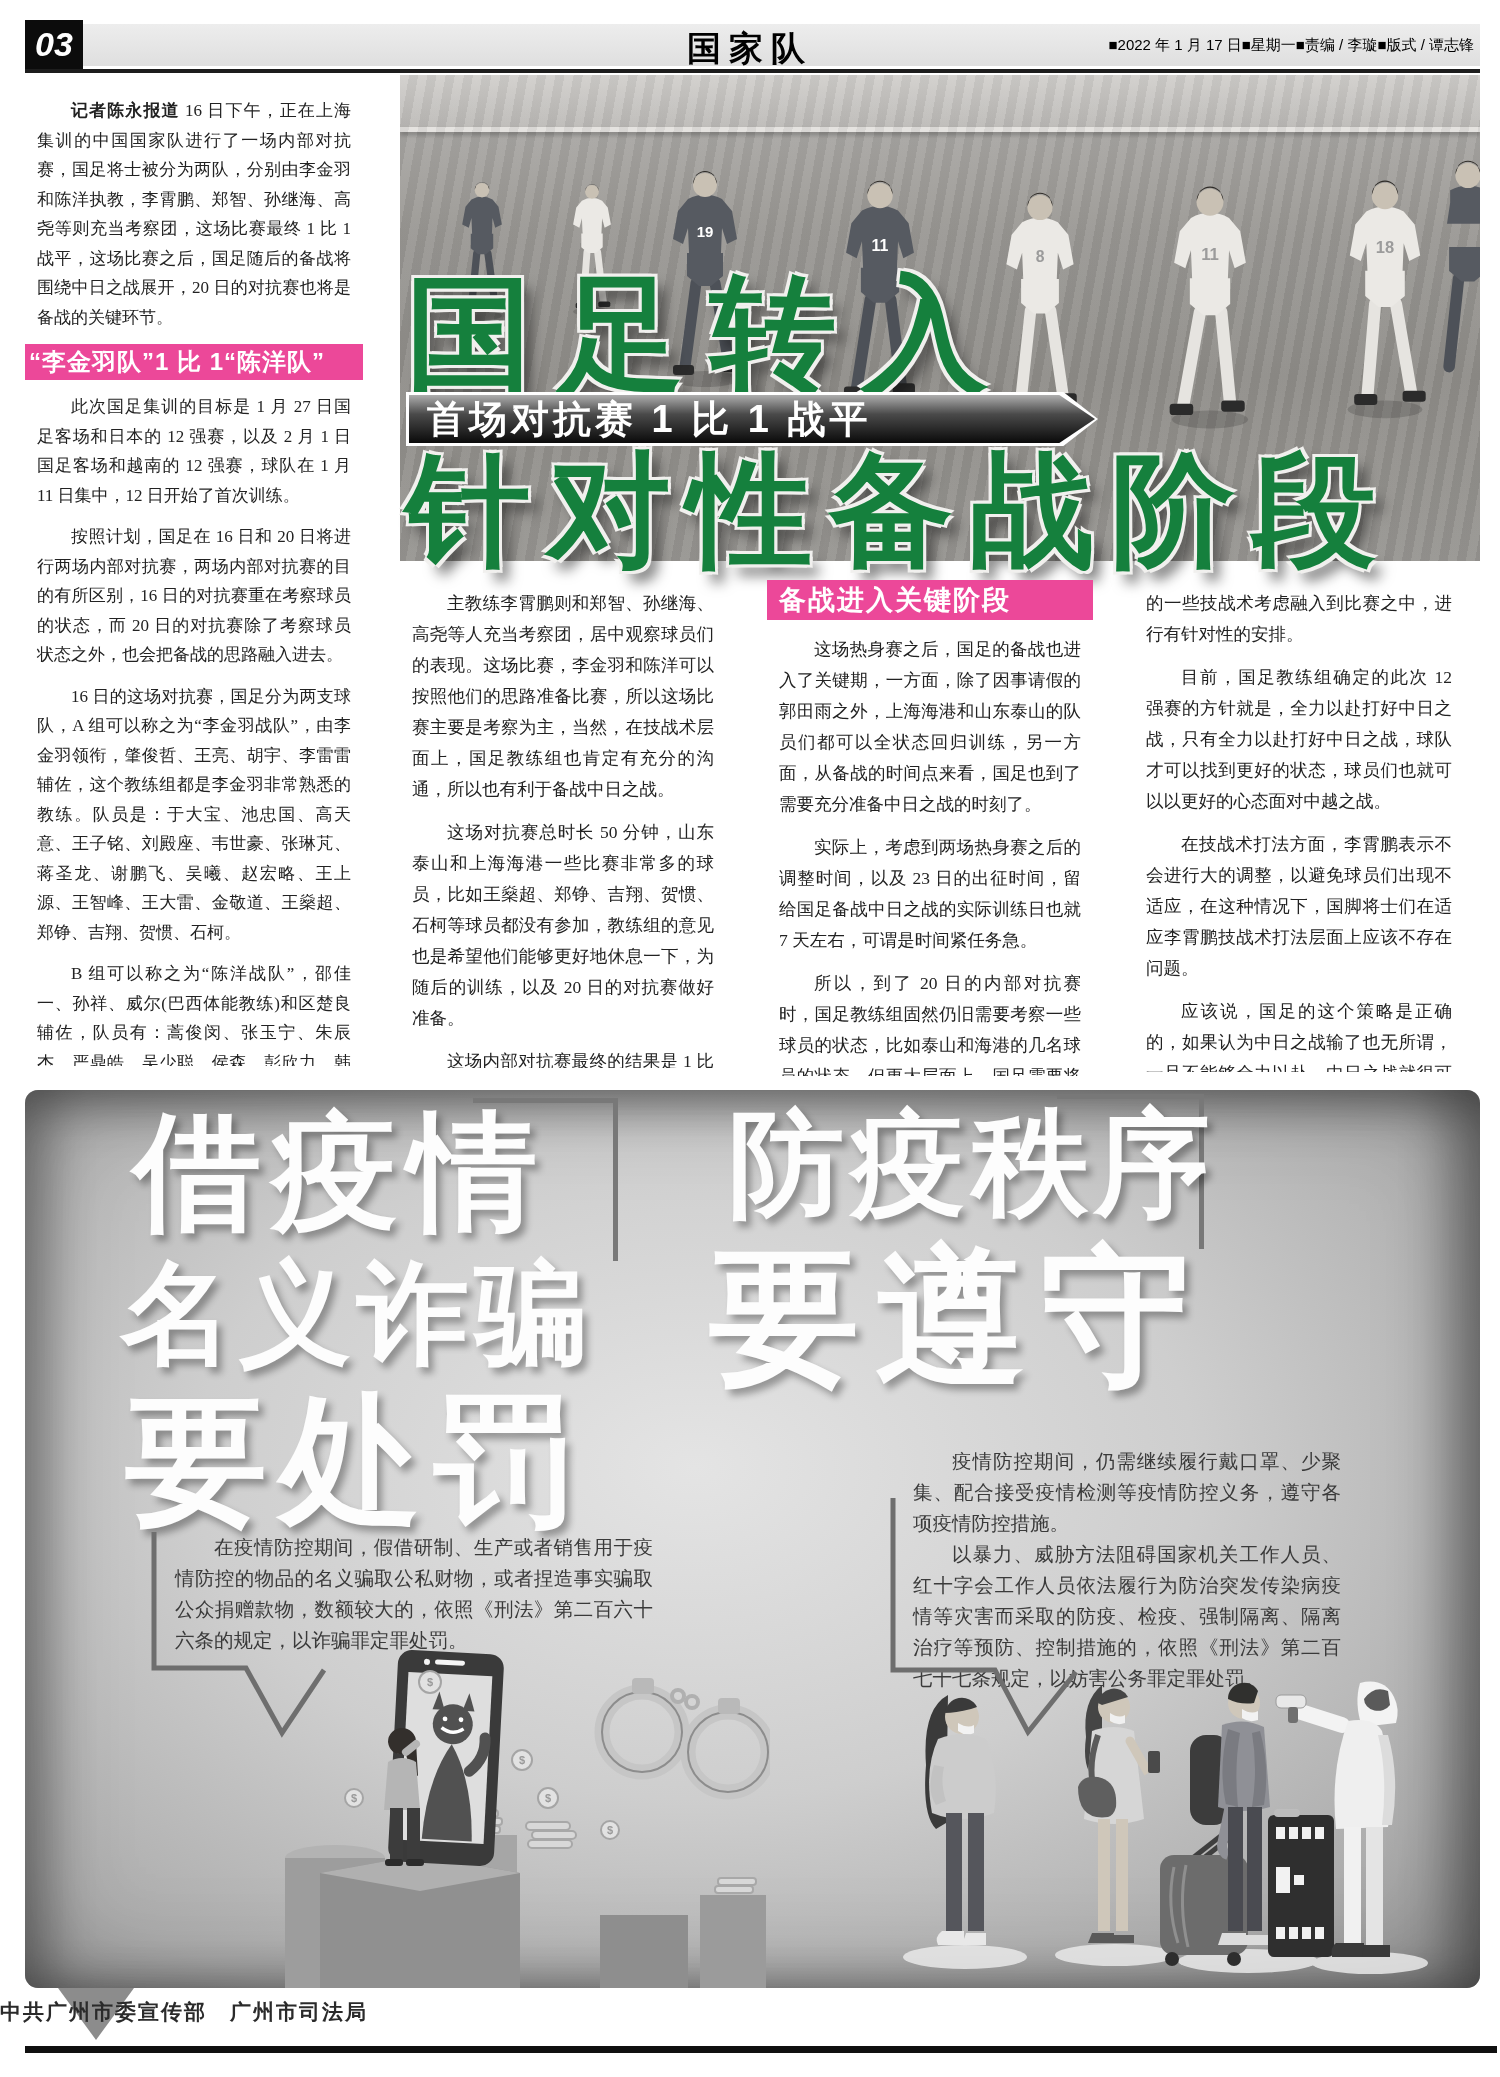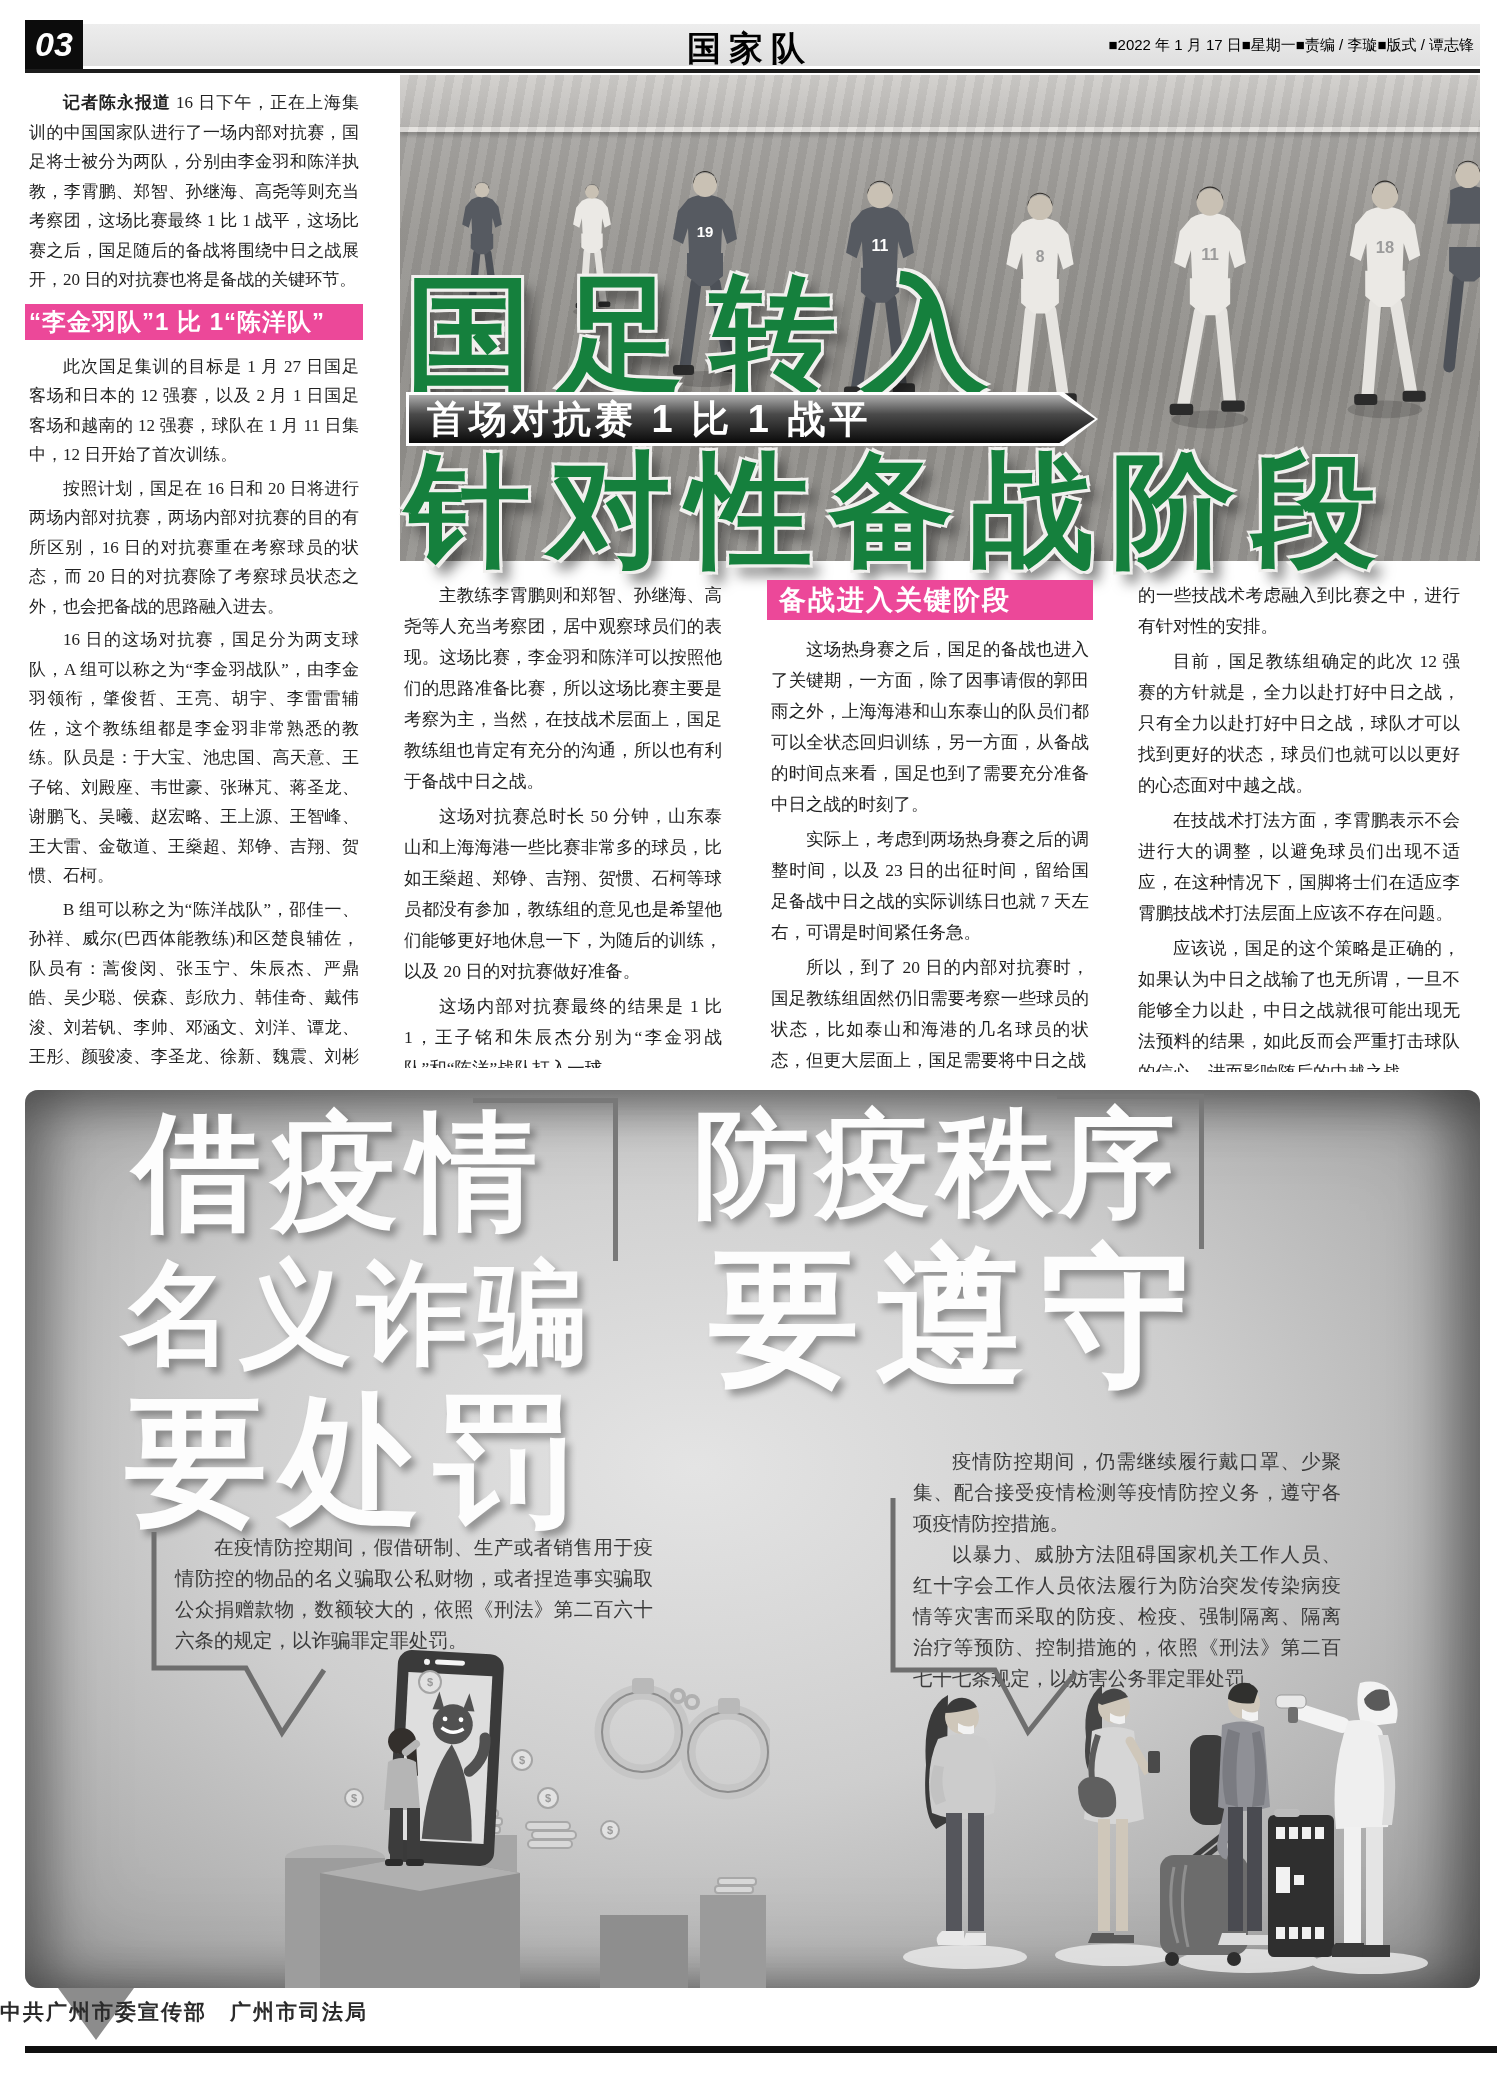--- a/index.html
+++ b/index.html
@@ -13,21 +13,21 @@
            font-family:"Liberation Sans",sans-serif;font-weight:bold;font-style:italic;
            font-size:34px;line-height:49px;text-align:center;}
   .hdr-title{left:0;top:26px;width:1500px;text-align:center;font-family:"Liberation Sans",sans-serif;
              font-weight:bold;font-size:34px;letter-spacing:8px;color:#000;}
   .hdr-meta{right:26px;top:24px;height:42px;line-height:42px;font-size:15px;color:#000;
             font-family:"Liberation Sans",sans-serif;}
   .hdr-rule{left:25px;top:69px;width:1455px;height:4px;background:#1d1d1d;}
 
   
   .col{position:absolute;text-align:justify;color:#222;}
-  .col p{margin:4px;text-indent:2em;}
+  .col p{margin:12px;text-indent:2em;}
   .leftcol{left:25px;top:84px;width:338px;height:982px;font-size:17px;line-height:29.5px;overflow:hidden;}
   .bodycol{font-size:17.5px;line-height:31px;overflow:hidden;}
   .c2{left:400px;top:576px;width:326px;height:492px;}
   .c3{left:767px;top:576px;width:326px;height:500px;}
   .c4{left:1134px;top:576px;width:330px;height:496px;}
   .no-indent{text-indent:0 !important;}
   .byline{font-weight:bold;font-family:"Liberation Sans",sans-serif;}
   .subbar{background:#ec4899;color:#fff;font-family:"Liberation Sans",sans-serif;font-weight:bold;}
   .subbar1{display:block;height:36px;line-height:36px;font-size:24px;letter-spacing:1px;
            margin:9px 0 12px 0;text-indent:4px;}
@@ -68,21 +68,21 @@
   .psa{left:25px;top:1090px;width:1455px;height:898px;
        background:radial-gradient(ellipse at 46% 42%,#e4e4e4 0%,#cecece 45%,#adadad 80%,#8f8f8f 100%);
        box-shadow:inset 0 0 110px rgba(0,0,0,.22),inset 30px 0 40px rgba(0,0,0,.22),
                   inset -35px 0 45px rgba(0,0,0,.28),inset 0 30px 40px rgba(0,0,0,.15);
        overflow:hidden;border-radius:13px;}
   .psa-title{position:absolute;font-family:"Liberation Sans",sans-serif;font-weight:900;color:#fdfdfd;
        white-space:nowrap;line-height:1;text-shadow:5px 6px 7px rgba(0,0,0,.32);}
   .lt1{left:108px;top:18px;font-size:128px;letter-spacing:10px;}
   .lt2{left:96px;top:168px;font-size:112px;letter-spacing:6px;}
   .lt3{left:100px;top:300px;font-size:142px;letter-spacing:12px;}
-  .rt1{left:668px;top:16px;font-size:116px;letter-spacing:6px;}
+  .rt1{left:703px;top:16px;font-size:116px;letter-spacing:6px;}
   .rt2{left:684px;top:152px;font-size:150px;letter-spacing:16px;}
   .bracket{position:absolute;border-top:5px solid #787878;border-right:5px solid #787878;}
   .bkL{left:448px;top:8px;width:140px;height:158px;}
   .bkR{left:1032px;top:4px;width:142px;height:150px;}
   .psa-text{position:absolute;font-family:"Liberation Sans",sans-serif;color:#3a3a3a;
        font-size:19.5px;line-height:31px;text-align:justify;}
   .psa-text p{margin:0;text-indent:2em;}
   .psaL{left:150px;top:442px;width:478px;}
   .psaR{left:888px;top:356px;width:428px;}
   .frame-svg{position:absolute;pointer-events:none;}

